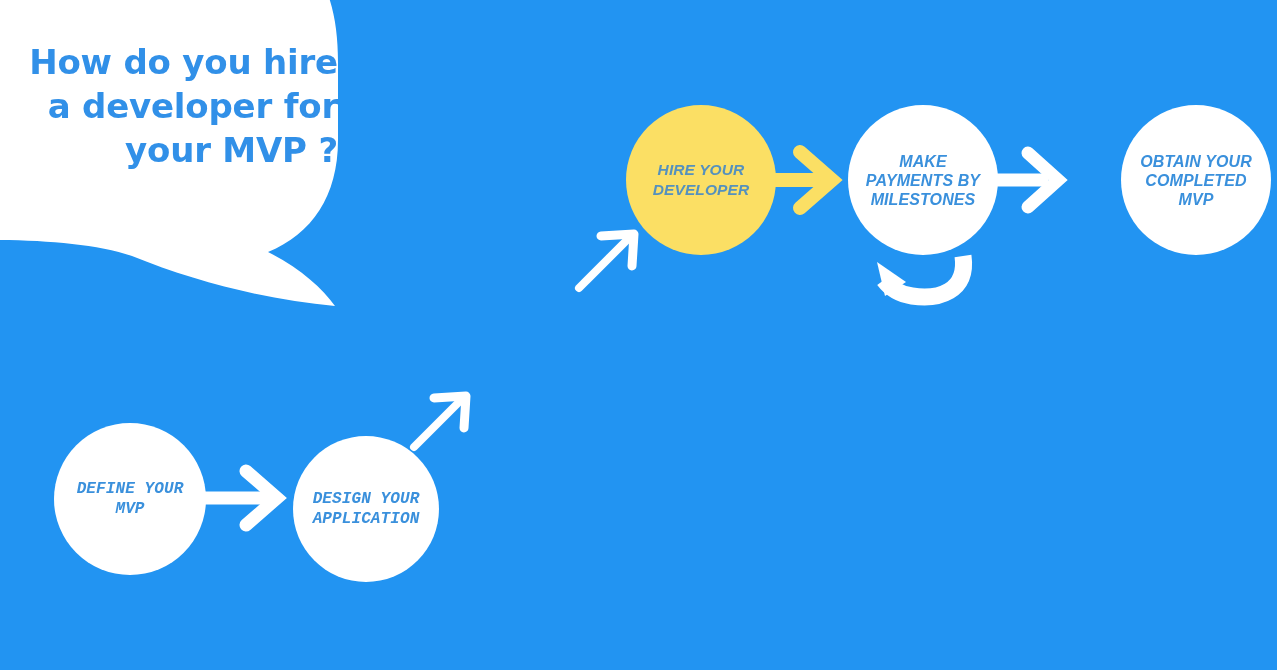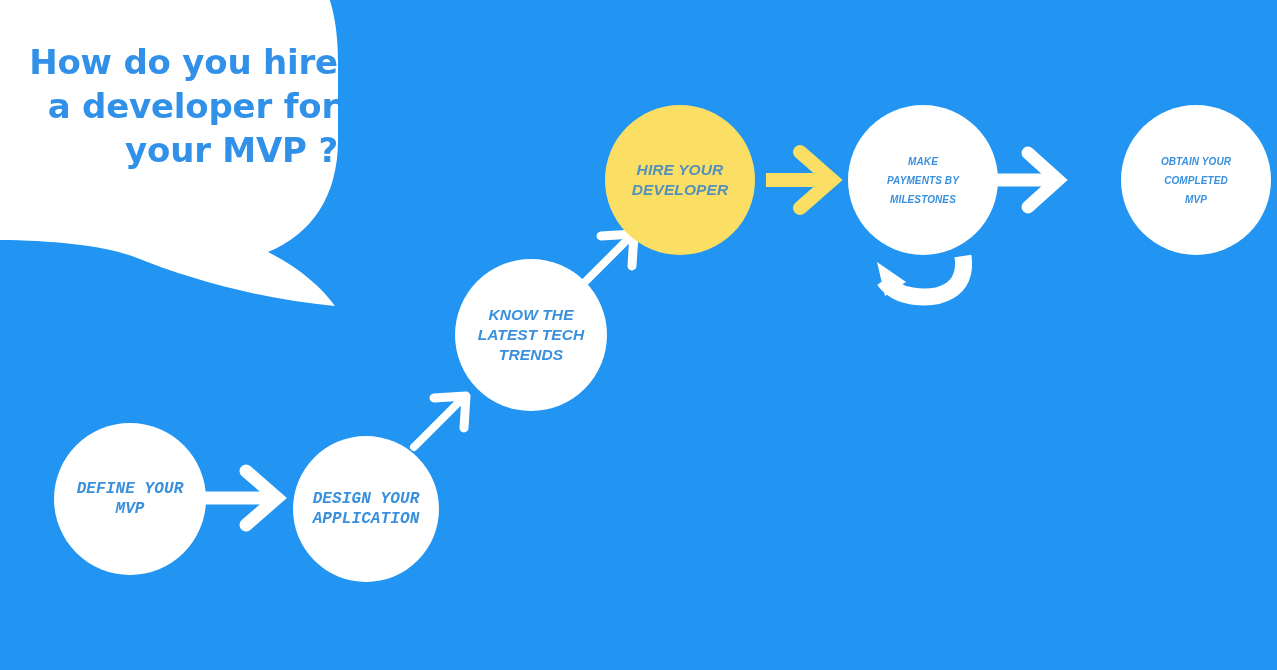--- a/index.html
+++ b/index.html
@@ -57,21 +57,21 @@
 
   .node-label {
     font-family: "Liberation Sans", sans-serif;
     font-weight: bold;
     font-style: italic;
     color: #3a90dc;
     letter-spacing: 0.1px;
     white-space: pre-line;
     padding: 0 8px;
   }
-  .lbl-14 { font-size: 10px; line-height: 19px; }
+  .lbl-14 { font-size: 16px; line-height: 19px; }
   .lbl-15 { font-size: 15.5px; line-height: 20px; }
   .lbl-16 { font-size: 16px; line-height: 20px; font-family: Liberation Mono, monospace; }
   .node-accent .node-label { color: #5591bd; }
 </style>
 </head>
 <body>
 
 <div id="canvas">
 
   <svg id="bg-svg" viewBox="0 0 1277 670">
@@ -126,27 +126,22 @@
   <div class="node node-white" style="left:54px; top:423px; width:152px; height:152px;">
     <span class="node-label lbl-16">DEFINE YOUR
 MVP</span>
   </div>
 
   <div class="node node-white" style="left:293px; top:436px; width:146px; height:146px;">
     <span class="node-label lbl-16">DESIGN YOUR
 APPLICATION</span>
   </div>
 
-  <div class="node node-white" style="left:455px; top:259px; width:152px; height:152px;">
-    <span class="node-label lbl-15">KNOW THE
-LATEST TECH
-TRENDS</span>
-  </div>
 
-  <div class="node node-accent" style="left:605px; top:105px; width:150px; height:150px;">
+  <div class="node node-accent" style="left:626px; top:105px; width:150px; height:150px;">
     <span class="node-label lbl-15">HIRE YOUR
 DEVELOPER</span>
   </div>
 
   <div class="node node-white" style="left:848px; top:105px; width:150px; height:150px;">
     <span class="node-label lbl-14">MAKE
 PAYMENTS BY
 MILESTONES</span>
   </div>
 

